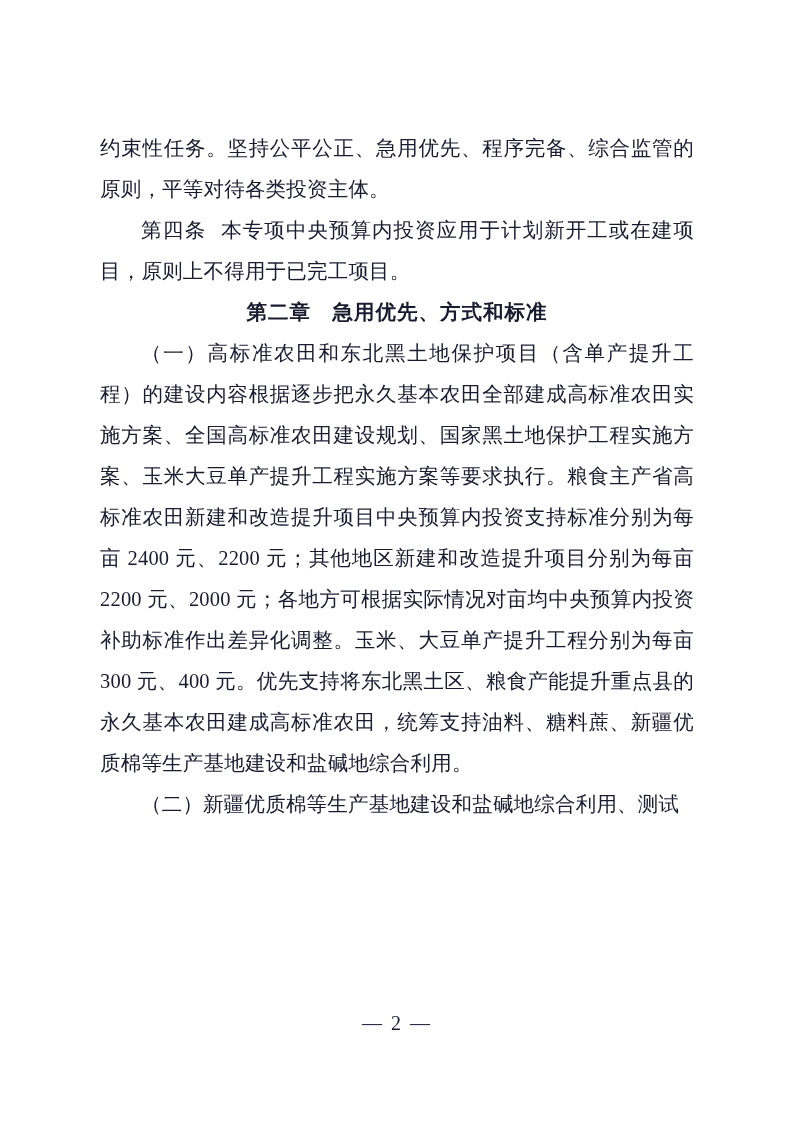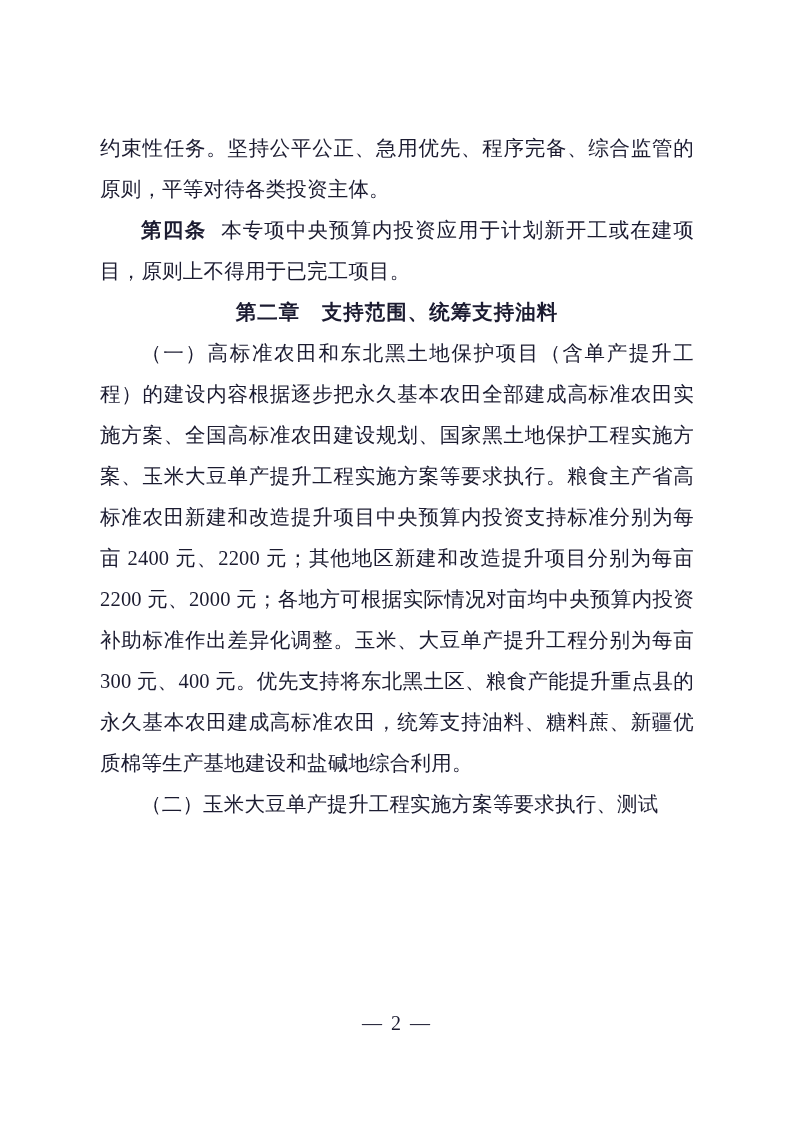--- a/index.html
+++ b/index.html
@@ -41,21 +41,21 @@
   p.noindent {
     text-indent: 0;
   }
   .chapter {
     text-align: center;
     font-weight: bold;
     text-indent: 0;
     letter-spacing: 1px;
   }
   .art-label {
-    font-weight: bold;
+    font-weight: normal;
     letter-spacing: 0.5px;
     margin-top: 32px;
   }
   .art-gap {
     display: inline-block;
     width: 14px;
   }
   .footer {
     position: absolute;
     left: 0;
@@ -71,23 +71,23 @@
 <body>
 
 <div class="page">
   <div class="doc-body">
 
     <p class="noindent">约束性任务。坚持公平公正、急用优先、程序完备、综合监管的原则，平等对待各类投资主体。</p>
 
     <p class="indent"><span class="art-label">第四条</span><span class="art-gap"></span><span>本专项中央预算内投资应用于计划新开工或在建项目，原则上不得用于已完工项目。</span></p>
 
 
-    <p class="chapter">第二章　支持范围、统筹支持油料</p>
+    <p class="chapter">第二章　急用优先、方式和标准</p>
 
 
     <p class="indent">（一）高标准农田和东北黑土地保护项目（含单产提升工程）的建设内容根据逐步把永久基本农田全部建成高标准农田实施方案、全国高标准农田建设规划、国家黑土地保护工程实施方案、玉米大豆单产提升工程实施方案等要求执行。粮食主产省高标准农田新建和改造提升项目中央预算内投资支持标准分别为每亩 2400 元、2200 元；其他地区新建和改造提升项目分别为每亩 2200 元、2000 元；各地方可根据实际情况对亩均中央预算内投资补助标准作出差异化调整。玉米、大豆单产提升工程分别为每亩 300 元、400 元。优先支持将东北黑土区、粮食产能提升重点县的永久基本农田建成高标准农田，统筹支持油料、糖料蔗、新疆优质棉等生产基地建设和盐碱地综合利用。</p>
 
-    <p class="indent">（二）玉米大豆单产提升工程实施方案等要求执行、测试</p>
+    <p class="indent">（二）新疆优质棉等生产基地建设和盐碱地综合利用、测试</p>
 
   </div>
 </div>
 
 <div class="footer">— 2 —</div>
 
 </body></html>

